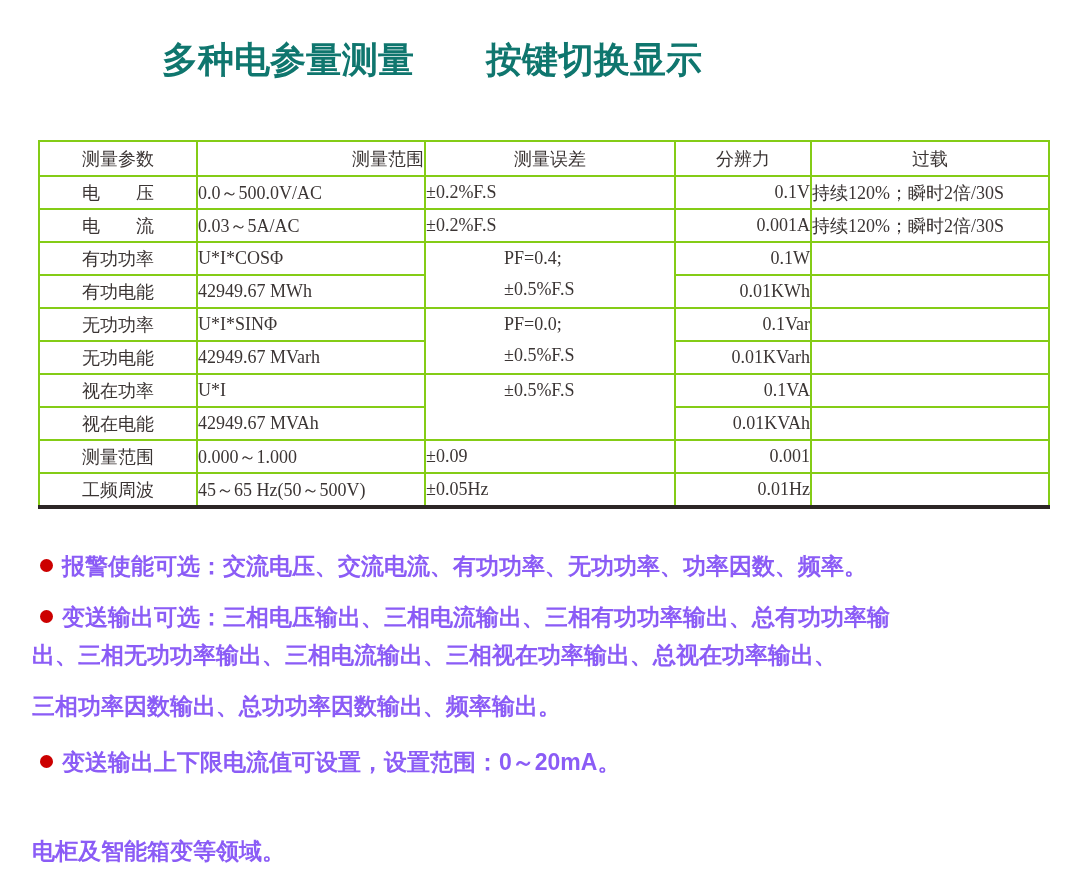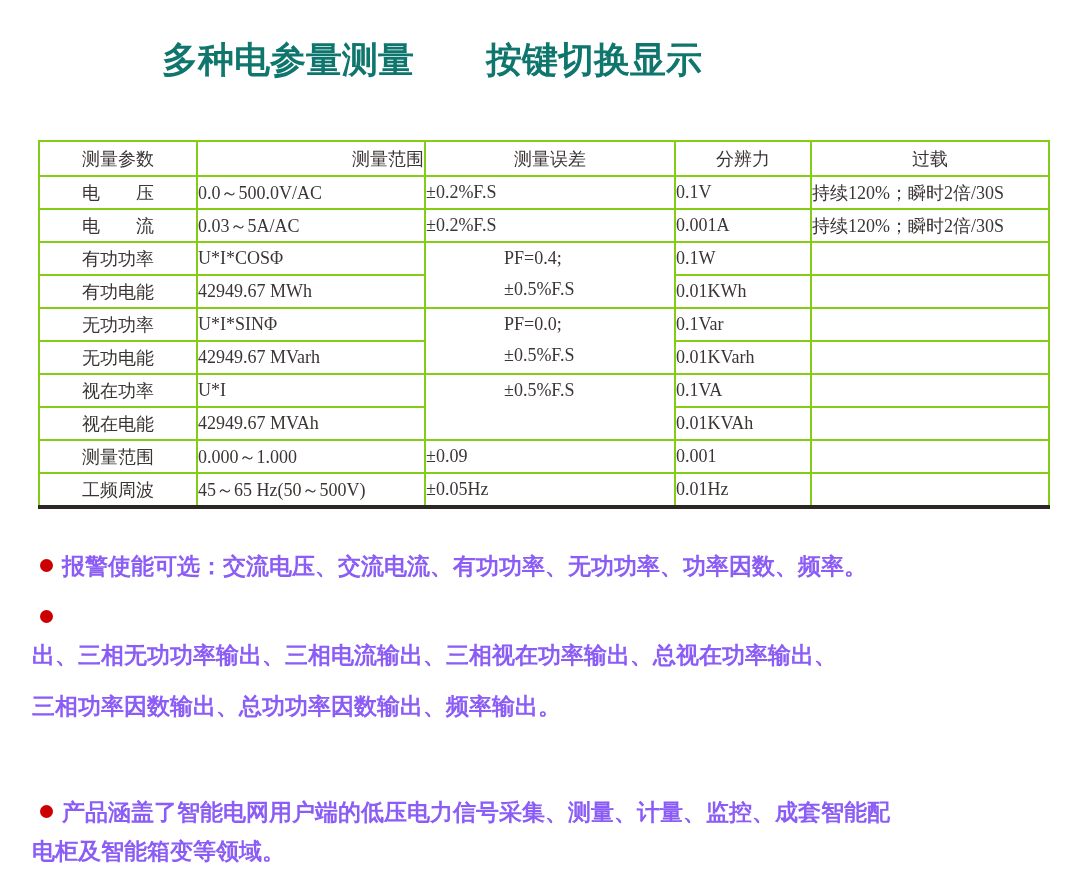--- a/index.html
+++ b/index.html
@@ -38,21 +38,21 @@
   }
   table.spec thead th { height:33px; }
   table.spec tbody td { height:31px; }
 
   .h-param, .h-error, .h-res, .h-over { text-align:center; }
   .h-range { text-align:right; padding-left:14px; }
 
   .c-param { text-align:center; }
   .c-range { text-align:left; padding-left:14px; }
   .c-error { text-align:left; padding-left:78px; }
-  .c-res   { text-align:left; padding-left:14px; }
+  .c-res   { text-align:right; padding-left:14px; }
   .c-over  { text-align:left; padding-left:8px; font-size:17px; }
 
   td.c-error-merged { vertical-align:top; padding:0; }
   td.c-error-merged .mline {
     height:31px; display:flex; align-items:center;
     padding-left:78px;
   }
 
   .bullet-line {
     position:absolute; left:30px; width:1040px;
@@ -179,30 +179,30 @@
         <td class="c-over"></td>
       </tr>
     </tbody>
   </table>
 
   <div class="bullet-line b1">
     <span class="dot"></span><span>报警使能可选：交流电压、交流电流、有功功率、无功功率、功率因数、频率。</span>
   </div>
 
   <div class="bullet-line b2l1">
-    <span class="dot"></span>
+    <span class="dot"></span><span>变送输出可选：三相电压输出、三相电流输出、三相有功功率输出、总有功功率输</span>
   </div>
   <div class="bullet-line cont b2l2">
     <span>出、三相无功功率输出、三相电流输出、三相视在功率输出、总视在功率输出、</span>
   </div>
   <div class="bullet-line cont b2l3">
     <span>三相功率因数输出、总功功率因数输出、频率输出。</span>
   </div>
 
-
-  <div class="bullet-line b4l1">
-    <span class="dot"></span><span>产品涵盖了智能电网用户端的低压电力信号采集、测量、计量、监控、成套智能配</span>
-  </div>
+  <div class="bullet-line b3">
+    <span class="dot"></span><span>变送输出上下限电流值可设置，设置范围：0～20mA。</span>
+  </div>
+
   <div class="bullet-line cont b4l2">
     <span>电柜及智能箱变等领域。</span>
   </div>
 
 </div>
 
 </body></html>

